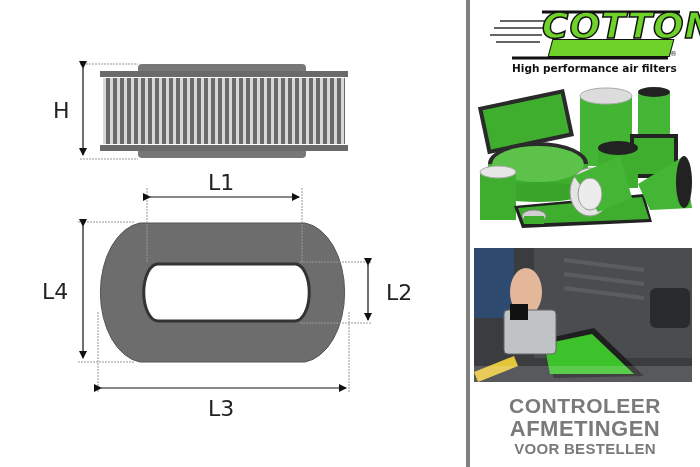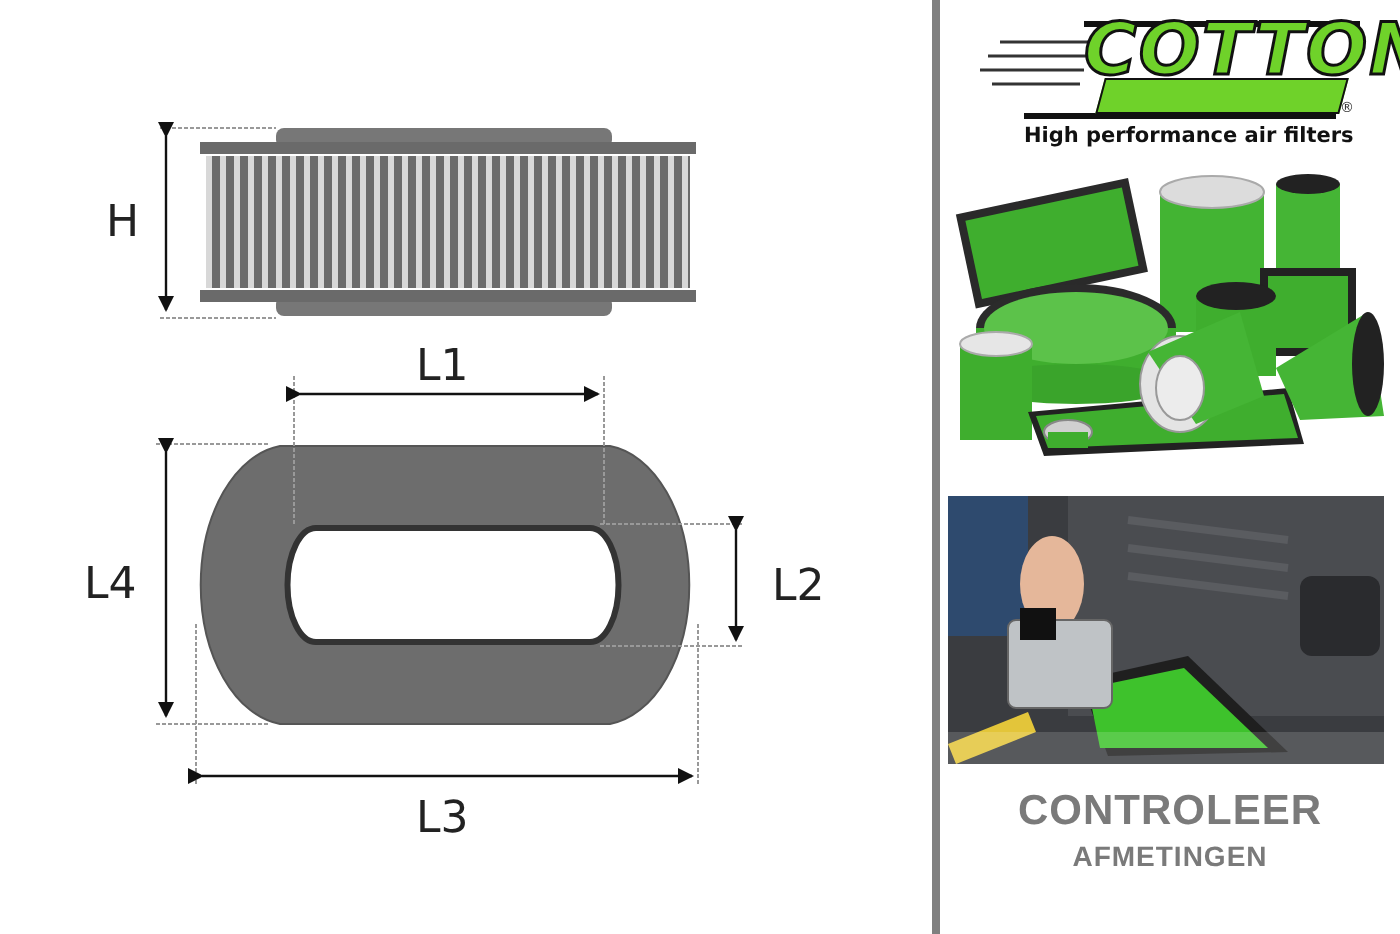--- a/index.html
+++ b/index.html
@@ -31,21 +31,21 @@
       color: #111; white-space: nowrap;
     }
 
     .photo { position: absolute; overflow: hidden; }
     .photo-products { left: 4px; top: 82px; width: 224px; height: 148px; background: #ffffff; }
     .photo-measure { left: 4px; top: 248px; width: 218px; height: 134px; background: #3c3e42; }
 
     .cta { position: absolute; left: 0; top: 394px; width: 230px; text-align: center;
       font-family: Liberation Sans, sans-serif; font-weight: bold; color: #7a7a7a; }
     .cta .l1 { font-size: 21px; line-height: 23px; letter-spacing: 0.5px; }
-    .cta .l2 { font-size: 14px; line-height: 23px; letter-spacing: 0.5px; }
+    .cta .l2 { font-size: 22px; line-height: 23px; letter-spacing: 0.5px; }
     .cta .l3 { font-size: 15px; line-height: 18px; letter-spacing: 0.3px; }
 
     .dim-label { font-family: "DejaVu Sans", sans-serif; font-size: 22px; fill: #222; }
   </style>
 </head>
 <body>
 
 <div class="diagram">
   <svg width="466" height="467" viewBox="0 0 466 467" xmlns="http://www.w3.org/2000/svg">
     <defs>
@@ -176,14 +176,15 @@
       <rect x="30" y="62" width="52" height="44" rx="4" fill="#bfc3c6" stroke="#666"></rect>
       <rect x="36" y="56" width="18" height="16" fill="#111"></rect>
       <polygon points="0,124 40,108 44,118 4,134" fill="#e3c53a"></polygon>
       <rect x="0" y="118" width="218" height="16" fill="#ffffff" opacity="0.15"></rect>
     </svg>
   </div>
 
   <div class="cta">
     <div class="l1">CONTROLEER</div>
     <div class="l2">AFMETINGEN</div>
+    <div class="l3">VOOR BESTELLEN</div>
   </div>
 </div>
 
 </body></html>

